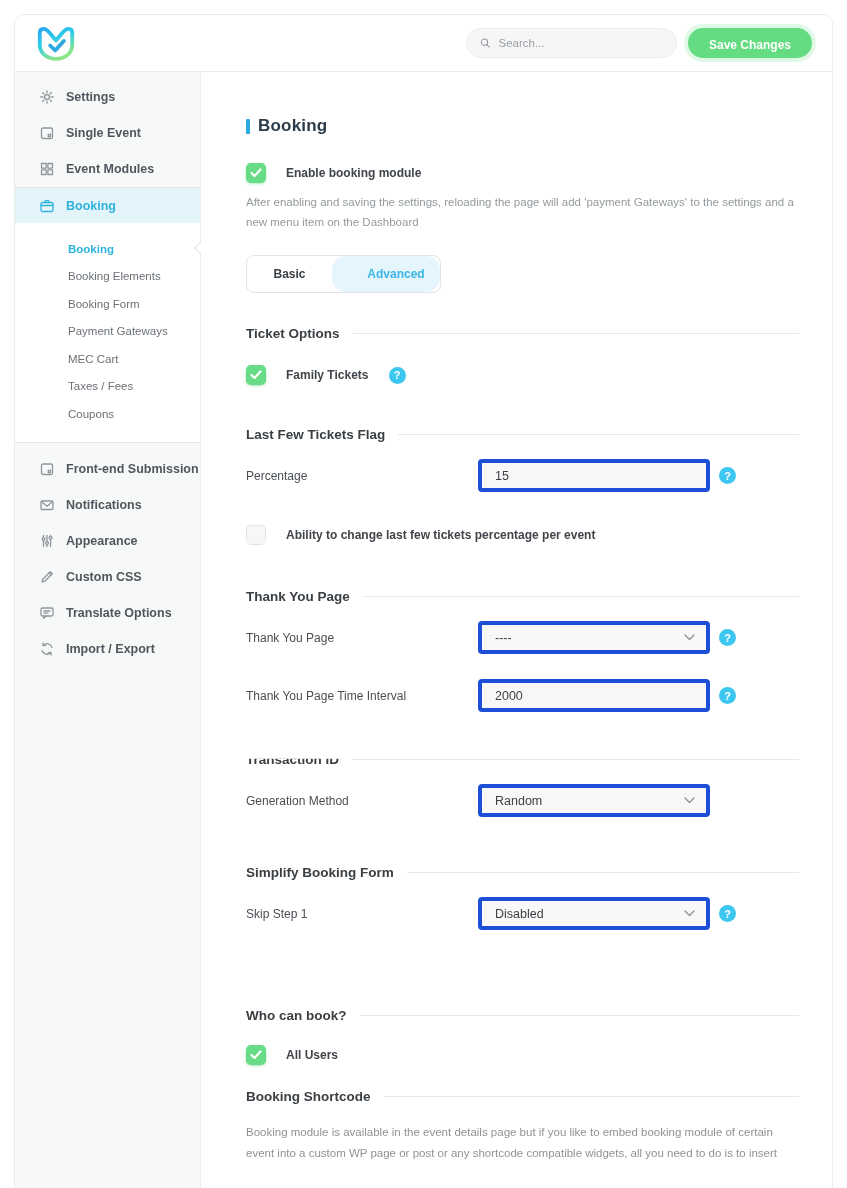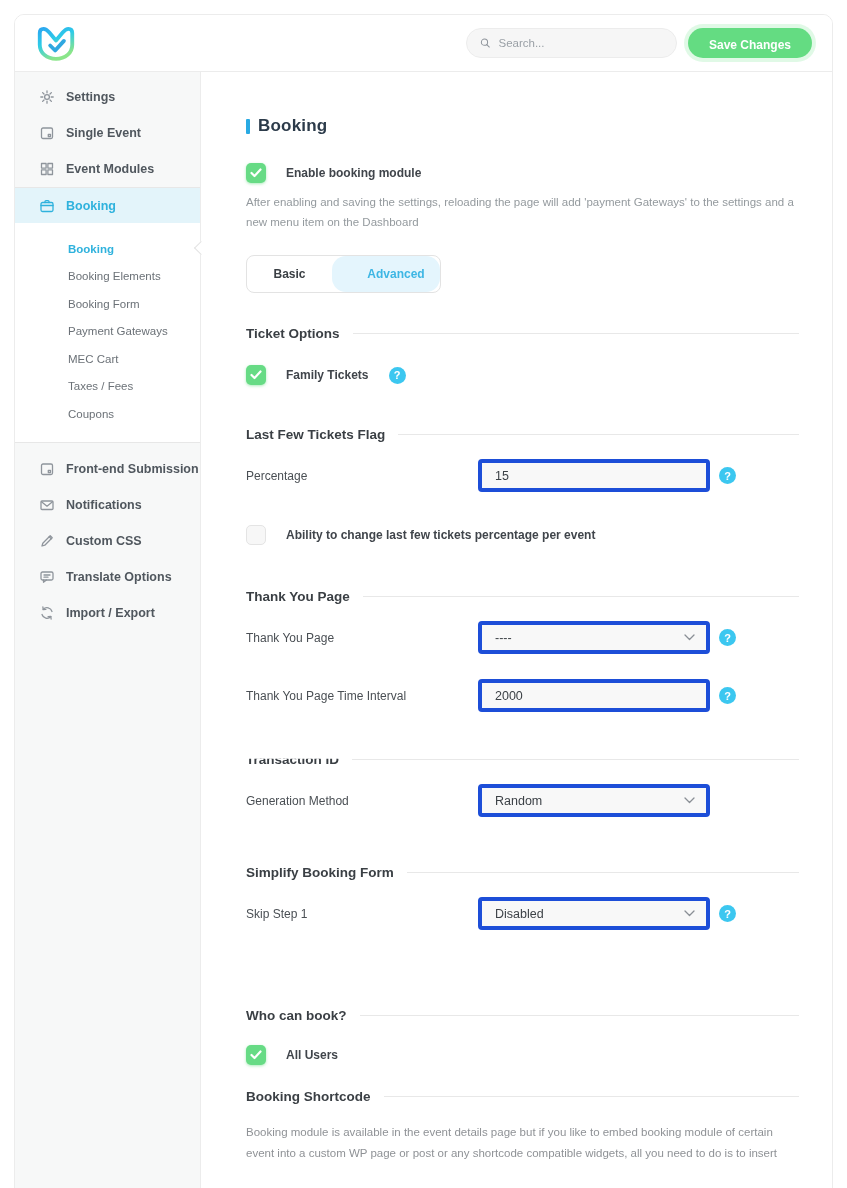--- a/index.html
+++ b/index.html
@@ -160,20 +160,29 @@
         </div>
         <div class="nav-item">
           <svg class="ic" width="16" height="16" viewBox="0 0 16 16">
               <rect x="2" y="4" width="12" height="8.5" rx="1"></rect>
               <path d="M2.5 4.8L8 9.2l5.5-4.4"></path>
             </svg>
           <span>Notifications</span>
         </div>
         <div class="nav-item">
           <svg class="ic" width="16" height="16" viewBox="0 0 16 16">
+              <path d="M4.5 2.5v11M8 2.5v11M11.5 2.5v11"></path>
+              <circle cx="4.5" cy="6" r="1.4" fill="#f7f8f8"></circle>
+              <circle cx="8" cy="10" r="1.4" fill="#f7f8f8"></circle>
+              <circle cx="11.5" cy="4.8" r="1.4" fill="#f7f8f8"></circle>
+            </svg>
+          <span>Appearance</span>
+        </div>
+        <div class="nav-item">
+          <svg class="ic" width="16" height="16" viewBox="0 0 16 16">
               <path d="M3 13l.8-2.8 7.4-7.4 2 2-7.4 7.4L3 13z"></path>
               <path d="M10.2 3.8l2 2"></path>
             </svg>
           <span>Custom CSS</span>
         </div>
         <div class="nav-item">
           <svg class="ic" width="16" height="16" viewBox="0 0 16 16">
               <rect x="2" y="3" width="12" height="8" rx="1.5"></rect>
               <path d="M4.5 11v2.3L7.4 11"></path>
               <path d="M5 6h6M5 8.2h4"></path>

